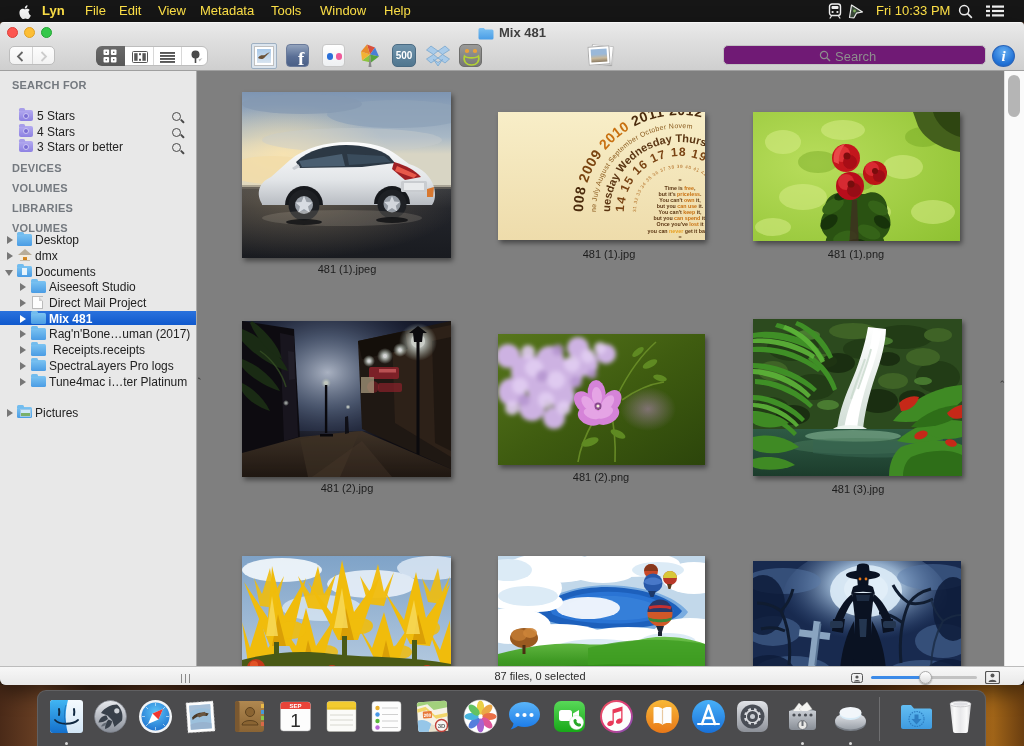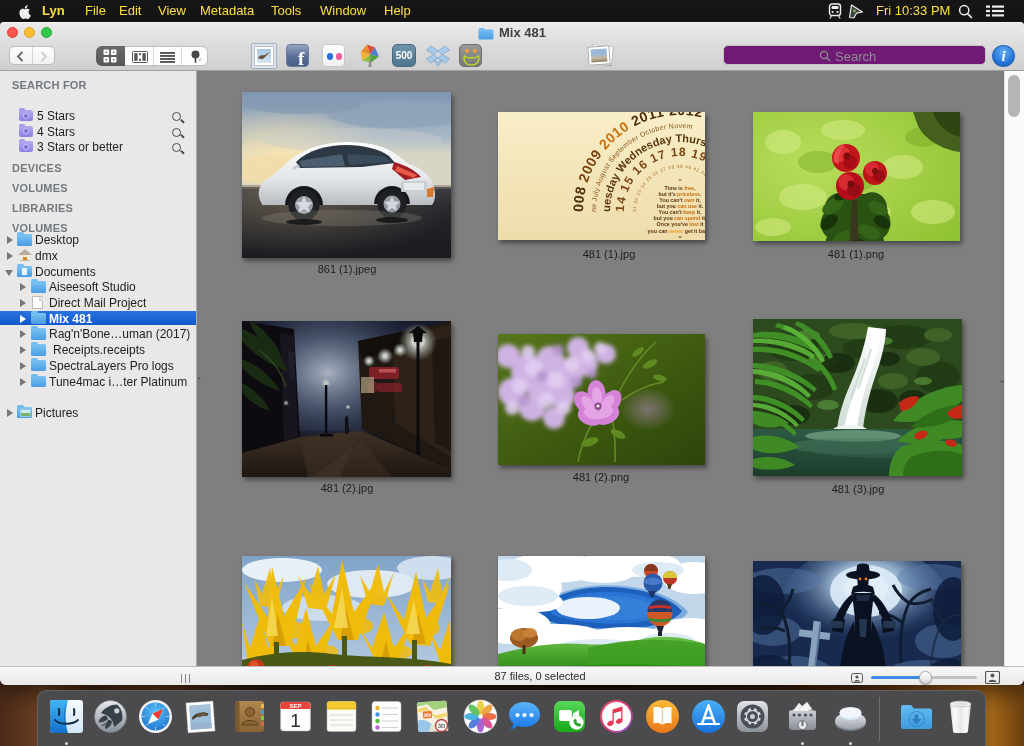--- a/index.html
+++ b/index.html
@@ -373,21 +373,21 @@
         <path d="M155 74 L175 83 L172 86 L153 79 Z" fill="#e8594a"></path>
         <rect x="159" y="89" width="26" height="11" rx="1.5" fill="#c9ccd0"></rect>
         <rect x="162" y="91" width="20" height="7" fill="#e8eaec"></rect>
         <path d="M185 97 L192 95 L191 105 L185 105 Z" fill="#d87830"></path>
         <ellipse cx="100" cy="126" rx="80" ry="8" fill="#e8dcc8" opacity="0.15"></ellipse>
         <ellipse cx="62" cy="130" rx="18" ry="3" fill="#0c0e10" opacity="0.8"></ellipse>
         <ellipse cx="150" cy="128" rx="16" ry="3" fill="#0c0e10" opacity="0.8"></ellipse>
         <path d="M50 76 l6 -4 l2 3 l-6 3 Z" fill="#c8ccd2"></path>
       </svg>
     </div>
-    <div class="cap" style="left:39px;top:192px">861 (1).jpeg</div>
+    <div class="cap" style="left:39px;top:192px">481 (1).jpeg</div>
 
     <div class="thumb" style="left:300px;top:41px;width:207px;height:128px">
       <svg width="207" height="128" viewBox="0 0 207 128">
         <defs>
           <linearGradient id="cal1" x1="0" y1="0" x2="0" y2="1">
             <stop offset="0" stop-color="#f8eec8"></stop>
               <stop offset="1" stop-color="#eedcab"></stop>
           </linearGradient>
           <path id="rA" d="M 85 100 A 97 97 0 0 1 279 100"></path>
           <path id="rB" d="M 98 100 A 84 84 0 0 1 266 100"></path>

